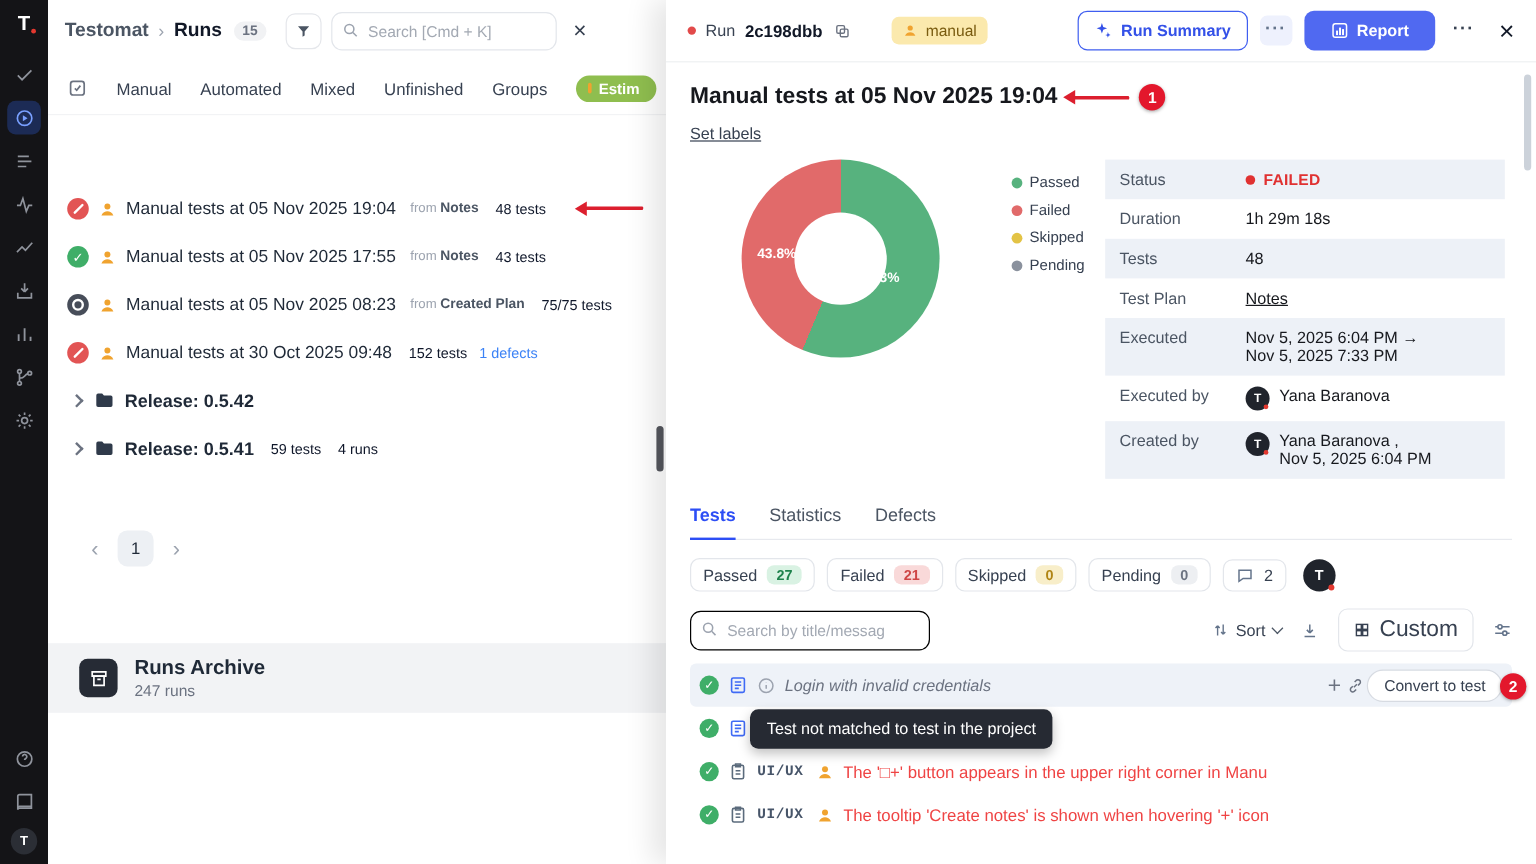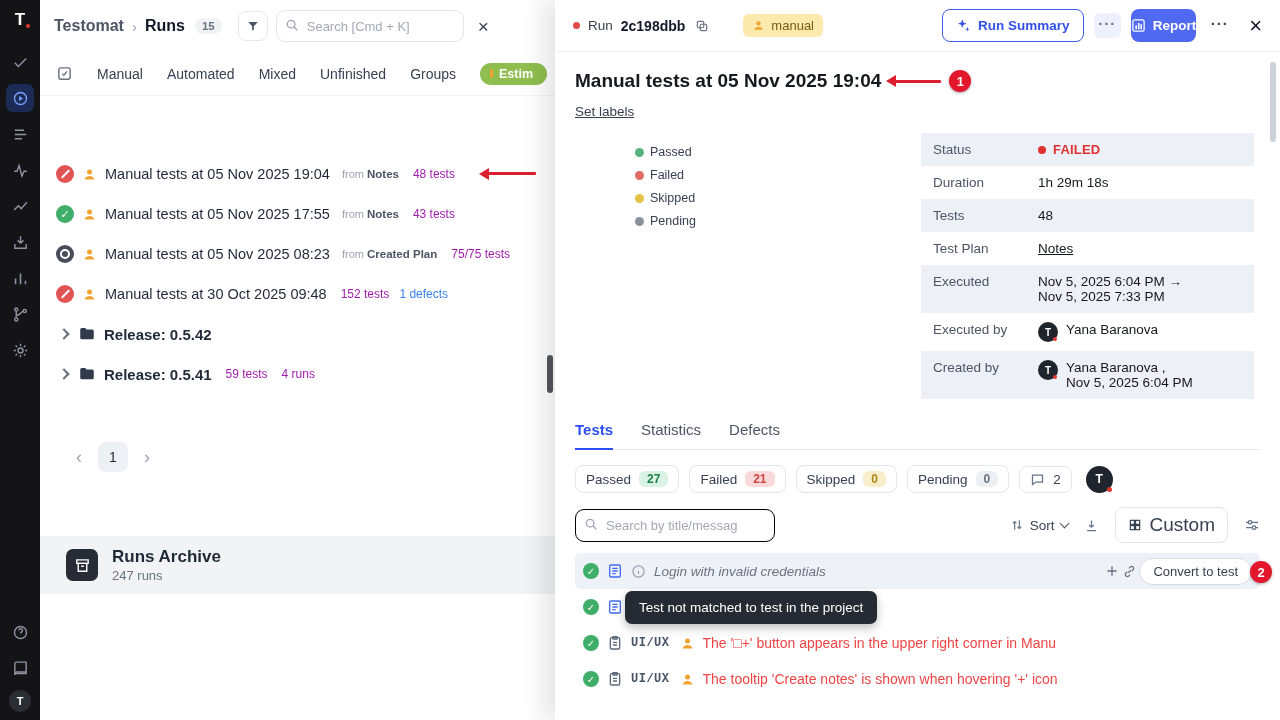--- a/index.html
+++ b/index.html
@@ -36,21 +36,21 @@
   .board-icon { color:#6b7280; display:flex; }
   .lp-tab { font-size:14px; color:#374151; font-weight:500; cursor:pointer; white-space:nowrap; }
   .estimate-pill { margin-left:auto; margin-right:-8px; background:#8fbe4f; color:#fff; font-size:12.5px; font-weight:600; border-radius:12px; padding:4px 14px 4px 10px; display:flex; align-items:center; gap:6px; overflow:hidden; }
   .estimate-pill::before { content:""; width:9px; height:9px; border-radius:3px; background:#f0a32f; }
 
   .lp-runs { position:relative; padding-top:58px; }
   .run-row { height:40px; display:flex; align-items:center; gap:8px; padding:0 16px; cursor:pointer; }
   .run-title { font-size:14.5px; color:#1f2937; }
   .from-wrap { font-size:11px; color:#9ca3af; margin-left:4px; white-space:nowrap; }
   .from-name { font-size:11.5px; color:#4b5563; font-weight:700; }
-  .run-meta { font-size:12px; color:#a21caf; margin-left:6px; white-space:nowrap; }
+  .run-meta { font-size:12px; color:#0f172a; margin-left:6px; white-space:nowrap; }
   .run-defects { font-size:12px; color:#3b82f6; margin-left:2px; }
   .status-dot { width:18px; height:18px; border-radius:50%; flex-shrink:0; display:flex; align-items:center; justify-content:center; }
   .st-failed { background:#e25454; }
   .st-failed::after { content:""; width:11px; height:2px; background:#fff; transform:rotate(-45deg); border-radius:1px; }
   .st-passed { background:#3fae68; color:#fff; font-size:11px; font-weight:700; }
   .st-passed::after { content:"✓"; }
   .st-pending { background:#474d59; }
   .st-pending::after { content:""; width:6px; height:6px; border:2px solid #fff; border-radius:50%; }
   .person-ico { width:15px; height:15px; flex-shrink:0; }
   .chev-right { width:8px; height:8px; border-right:2px solid #6b7280; border-top:2px solid #6b7280; transform:rotate(45deg); margin:0 2px 0 4px; flex-shrink:0; }
@@ -81,21 +81,21 @@
   .red-dot { width:7px; height:7px; border-radius:50%; background:#e24a4a; flex-shrink:0; }
   .run-label { font-size:13.5px; color:#374151; }
   .run-id { font-size:14px; font-weight:700; color:#111827; }
   .icon-btn { background:none; border:none; color:#6b7280; cursor:pointer; display:flex; align-items:center; padding:2px; }
   .manual-pill { margin-left:24px; background:#fbe9ad; border-radius:6px; padding:4px 9px; display:flex; align-items:center; gap:6px; font-size:13px; color:#7a5c10; font-weight:500; cursor:default; }
   .rp-header-right { margin-left:auto; display:flex; align-items:center; gap:10px; }
   .summary-btn { height:33px; padding:0 13px; border:1.5px solid #3f5ef0; border-radius:8px; background:#fff; color:#3451e8; font-size:13.5px; font-weight:600; display:flex; align-items:center; gap:7px; cursor:pointer; font-family:inherit; }
   .dots-btn { width:27px; height:25px; border:none; border-radius:6px; background:#eef1fd; color:#64748b; font-size:15px; font-weight:700; cursor:pointer; display:flex; align-items:center; justify-content:center; letter-spacing:1px; }
   .dots-btn::before { content:"···"; margin-top:-5px; }
   .dots-btn.plain { background:transparent; color:#374151; }
-  .report-btn { height:33px; padding:0 0; border:none; border-radius:8px; background:#5069f1; color:#fff; font-size:13.5px; font-weight:600; display:flex; align-items:center; gap:7px; cursor:pointer; font-family:inherit; }
+  .report-btn { height:33px; padding:0 22px; border:none; border-radius:8px; background:#5069f1; color:#fff; font-size:13.5px; font-weight:600; display:flex; align-items:center; gap:7px; cursor:pointer; font-family:inherit; }
   .rp-close { background:none; border:none; cursor:pointer; color:#111827; margin-left:6px; }
   .rp-close::before { content:"×"; font-size:22px; line-height:1; }
 
   .rp-body { padding:0 20px; flex:1; overflow:hidden; position:relative; }
   .rp-title-row { margin-top:18px; display:flex; align-items:center; }
   .rp-title { font-size:19px; font-weight:700; color:#16181d; }
   .title-arrow { width:46px; margin-left:14px; }
   .rp-title-row .ann-badge { margin-left:8px; }
   .set-labels { margin-top:12px; font-size:13.5px; color:#374151; text-decoration:underline; cursor:pointer; width:fit-content; }
 
@@ -403,20 +403,26 @@
 
     <div class="rp-body">
       <div class="rp-title-row">
         <h1 class="rp-title">Manual tests at 05 Nov 2025 19:04</h1>
         <span class="ann-arrow title-arrow"></span>
         <span class="ann-badge">1</span>
       </div>
       <div class="set-labels">Set labels</div>
 
       <div class="overview">
+        <div class="donut-wrap">
+          <div class="donut" style="background: conic-gradient(rgb(87, 178, 126) 0%, rgb(87, 178, 126) 56.3%, rgb(225, 106, 106) 56.3%, rgb(225, 106, 106) 100.1%);"></div>
+          <div class="donut-hole"></div>
+          <span class="donut-label dl-red">43.8%</span>
+          <span class="donut-label dl-green">56.3%</span>
+        </div>
         <div class="legend">
           <span class="legend-item">
               <span class="legend-dot" style="background: rgb(87, 178, 126);"></span>
               <span>Passed</span>
             </span>
           <span class="legend-item">
               <span class="legend-dot" style="background: rgb(225, 106, 106);"></span>
               <span>Failed</span>
             </span>
           <span class="legend-item">

